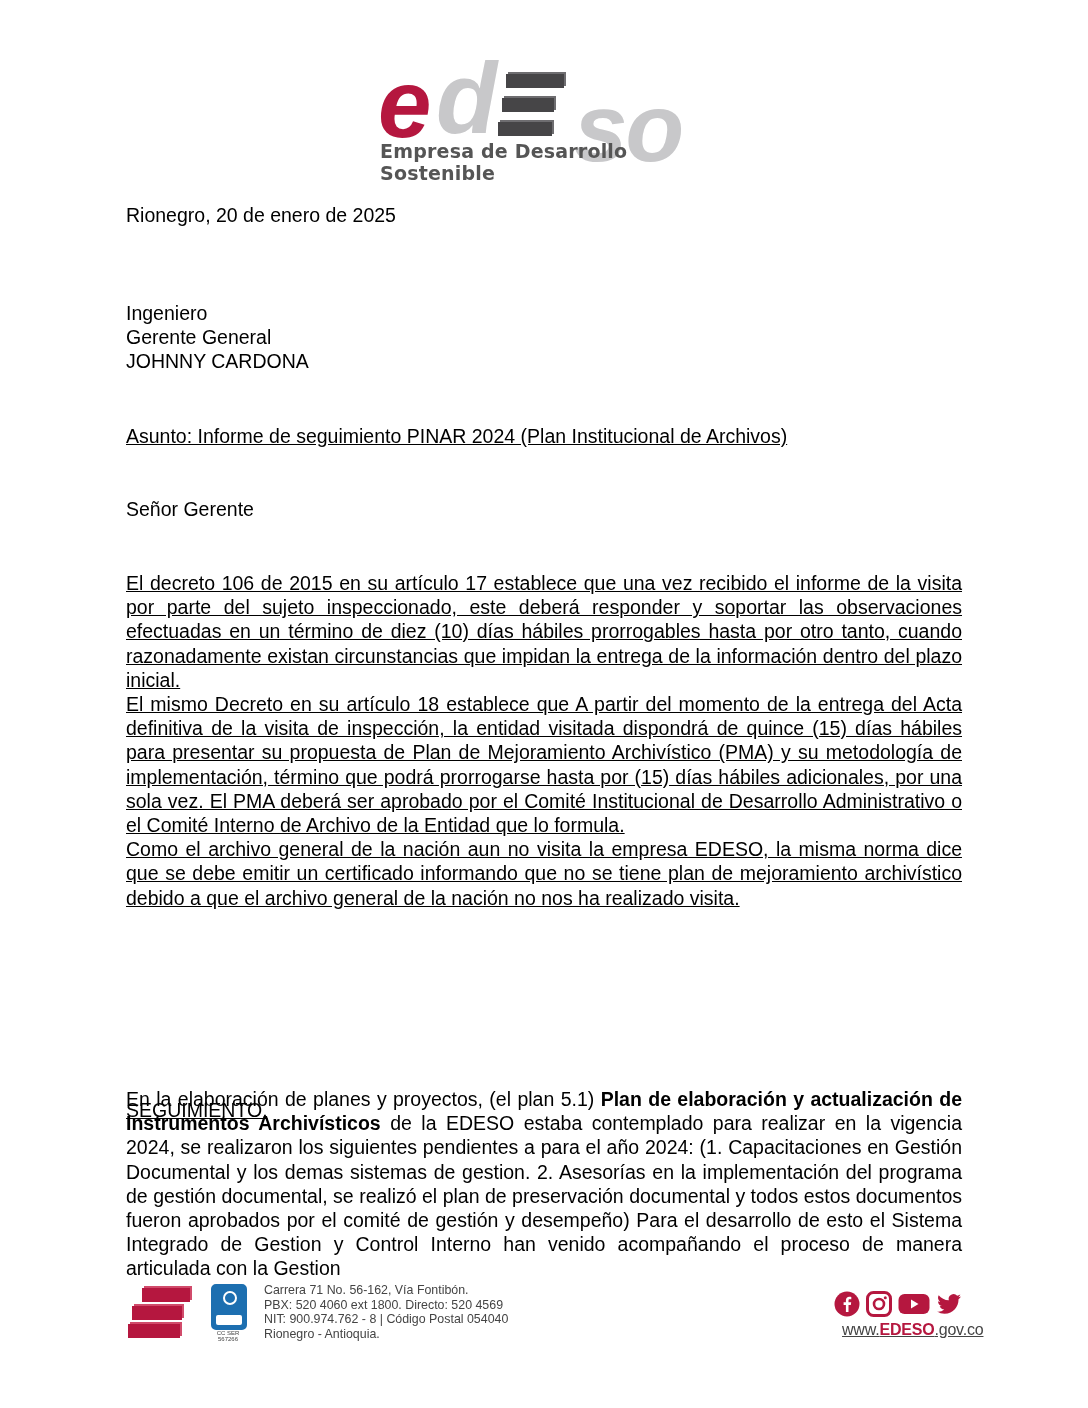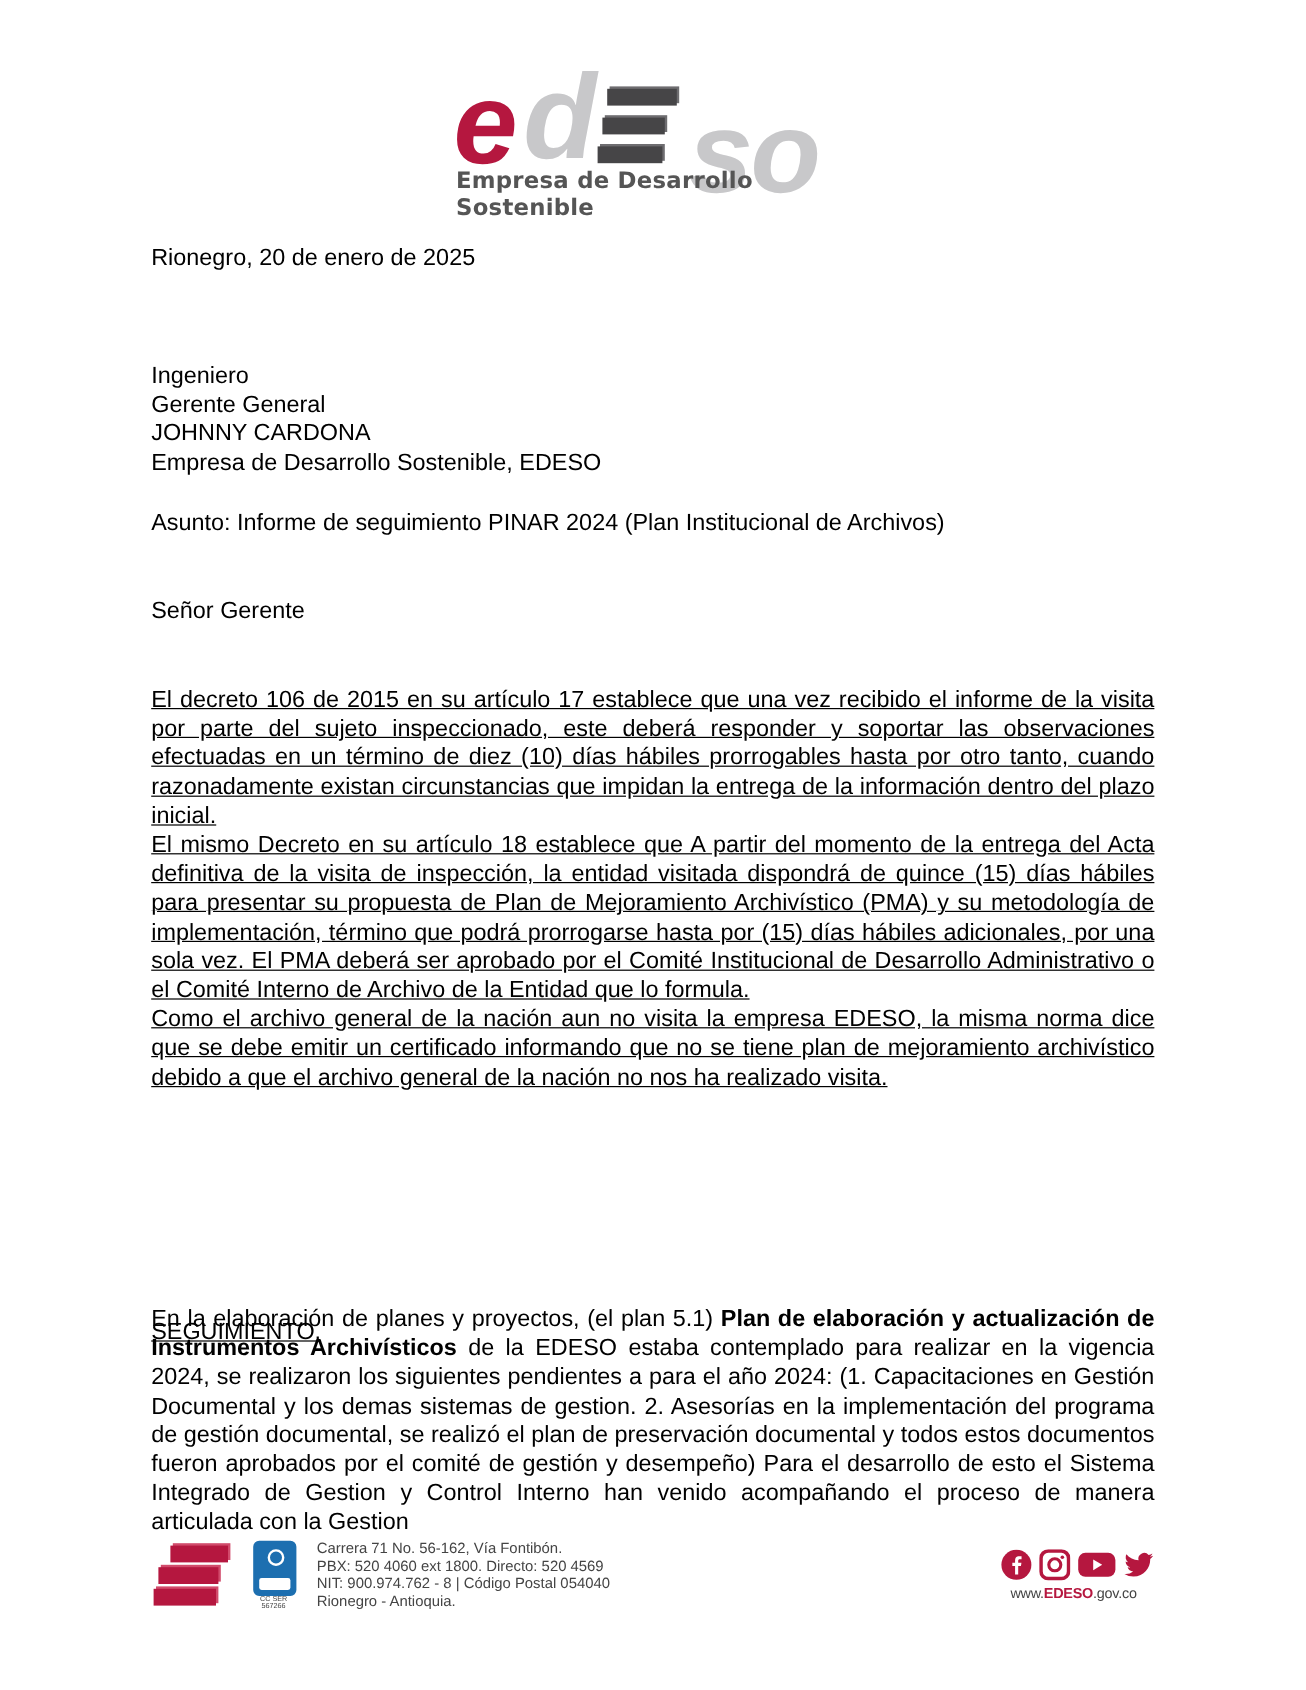--- a/index.html
+++ b/index.html
@@ -23,21 +23,21 @@
   .fbar { position: absolute; background: #b5173f; height: 14px; box-shadow: 2px -2px 0 #d14b6b; }
   .badge { position: absolute; left: 211px; top: 1284px; width: 32px; height: 42px; border: 2px solid #1d6fb0;
            border-radius: 5px; background: #1d6fb0; }
   .badge-inner { position: absolute; left: 3px; bottom: 3px; width: 26px; height: 10px; background: #fff; border-radius: 2px; }
   .badge-dot { position: absolute; left: 10px; top: 5px; width: 10px; height: 10px; border: 2px solid #fff; border-radius: 50%; }
   .badge-cap { position: absolute; left: 211px; top: 1330px; width: 34px; font-size: 6px; color: #444; text-align: center; line-height: 6px; }
   .addr { position: absolute; left: 264px; top: 1283px; font-size: 12.4px; line-height: 14.5px; color: #444;
           font-family: "Liberation Sans", sans-serif; }
   .social { position: absolute; left: 834px; top: 1291px; height: 26px; display: flex; gap: 6px; align-items: center; }
   .si { width: 26px; height: 26px; display: inline-block; }
-  .web { position: absolute; left: 842px; top: 1321px; font-size: 12px; color: #444; letter-spacing: -0.2px; }
+  .web { position: absolute; left: 842px; top: 1321px; font-size: 16px; color: #444; letter-spacing: -0.2px; text-decoration: underline; }
   .web .brand { color: #b5173f; font-weight: bold; }
 </style>
 </head>
 <body>
 
 <div class="logo">
   <div class="wordmark">
     <span class="e">e</span>
     <span class="d">d</span>
     <div class="bar" style="left:130px; top:30px; width:58px;"></div>
@@ -47,24 +47,23 @@
   </div>
   <div class="tagline">Empresa de Desarrollo Sostenible</div>
 </div>
 
 <div class="text" style="top:203px;">Rionegro, 20 de enero de 2025</div>
 
 <div class="text block" style="top:301px;">
   <p>Ingeniero</p>
   <p>Gerente General</p>
   <p>JOHNNY CARDONA</p>
-  <p>Empresa de Desarrollo Sostenible, EDESO</p>
 </div>
 
-<div class="text" style="top:424px;">Asunto: Informe de seguimiento PINAR 2024 (Plan Institucional de Archivos)</div>
+<div class="text" style="top:424px;text-decoration:underline;">Asunto: Informe de seguimiento PINAR 2024 (Plan Institucional de Archivos)</div>
 
 <div class="text" style="top:497px;">Señor Gerente</div>
 
 <div class="text just block" style="top:571px;text-decoration:underline;">
   <p>El decreto 106 de 2015 en su artículo 17 establece que una vez recibido el informe de la visita por parte del sujeto inspeccionado, este deberá responder y soportar las observaciones efectuadas en un término de diez (10) días hábiles prorrogables hasta por otro tanto, cuando razonadamente existan circunstancias que impidan la entrega de la información dentro del plazo inicial.</p>
   <p>El mismo Decreto en su artículo 18 establece que A partir del momento de la entrega del Acta definitiva de la visita de inspección, la entidad visitada dispondrá de quince (15) días hábiles para presentar su propuesta de Plan de Mejoramiento Archivístico (PMA) y su metodología de implementación, término que podrá prorrogarse hasta por (15) días hábiles adicionales, por una sola vez. El PMA deberá ser aprobado por el Comité Institucional de Desarrollo Administrativo o el Comité Interno de Archivo de la Entidad que lo formula.</p>
   <p>Como el archivo general de la nación aun no visita la empresa EDESO, la misma norma dice que se debe emitir un certificado informando que no se tiene plan de mejoramiento archivístico debido a que el archivo general de la nación no nos ha realizado visita.</p>
 </div>
 
 <div class="text" style="top:1098px;text-decoration:underline;">SEGUIMIENTO.</div>

